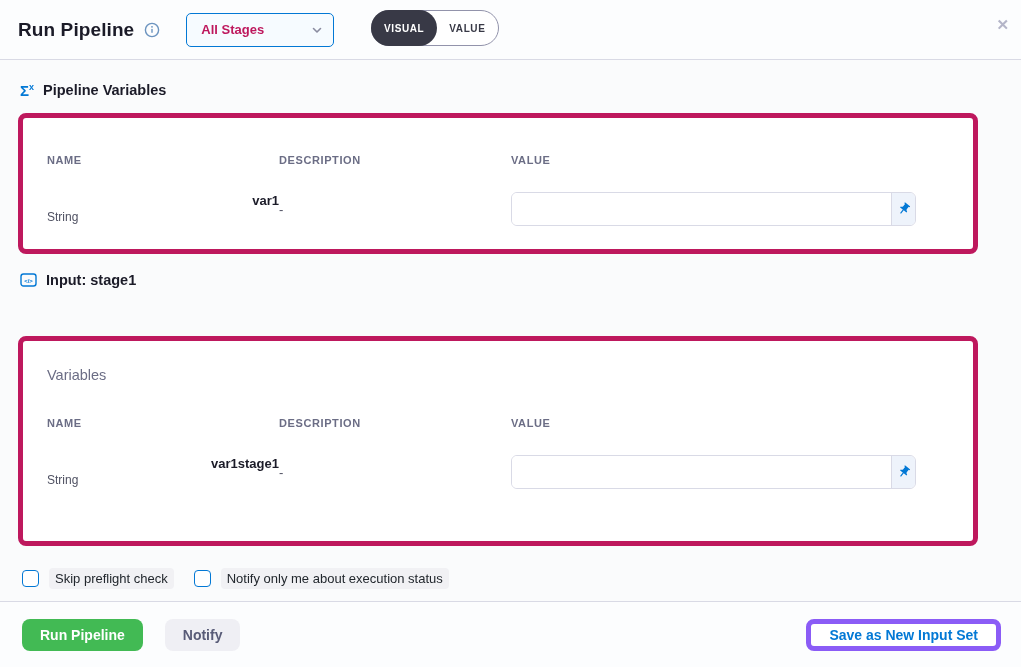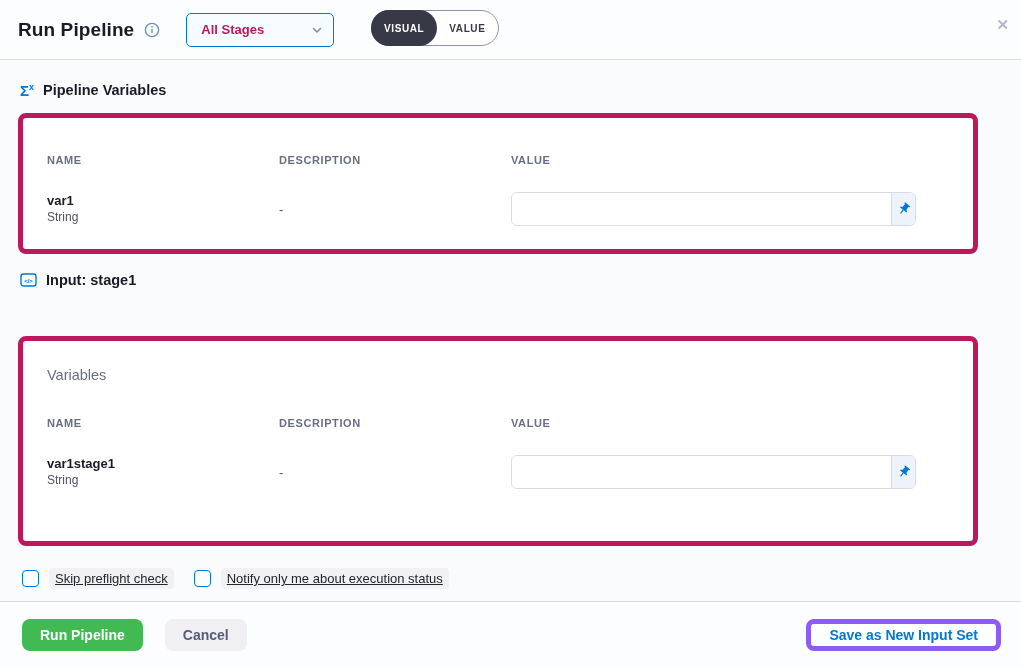--- a/index.html
+++ b/index.html
@@ -131,21 +131,21 @@
     grid-template-columns: 232px 232px 1fr;
     align-items: center;
   }
   .var-header-row { margin: 14px 0 18px 0; }
   .col-header {
     font-size: 11px;
     font-weight: bold;
     letter-spacing: 0.6px;
     color: #6b6d85;
   }
-  .var-name { font-size: 13px; font-weight: bold; color: #1b1b28; line-height: 17px; }
+  .var-name { font-size: 13px; font-weight: bold; color: #1b1b28; line-height: 17px; text-align: right; }
   .var-type { font-size: 12px; color: #4f5162; line-height: 17px; }
   .var-desc { font-size: 13px; color: #4f5162; }
 
   .input-group {
     display: flex;
     width: 405px;
     height: 34px;
     border: 1px solid #d9dae6;
     border-radius: 6px;
     overflow: hidden;
@@ -192,21 +192,20 @@
     border: 1.6px solid #0278d5;
     border-radius: 4px;
     background: #ffffff;
   }
   .option-label {
     font-size: 13px;
     color: #22272d;
     background: #f1f1f4;
     border-radius: 4px;
     padding: 3px 6px;
-    text-decoration: underline;
   }
 
   
   .footer {
     position: absolute;
     left: 0; right: 0; bottom: 0;
     height: 66px;
     background: #fcfdfe;
     border-top: 1px solid #d9dae5;
     display: flex;
@@ -337,15 +336,15 @@
     </label>
     <label class="option">
       <span class="checkbox"></span>
       <span class="option-label">Notify only me about execution status</span>
     </label>
   </div>
 </div>
 
 <div class="footer">
   <button class="btn btn-run">Run Pipeline</button>
-  <button class="btn btn-cancel">Cancel</button>
+  <button class="btn btn-cancel">Notify</button>
   <button class="btn btn-save">Save as New Input Set</button>
 </div>
 
 </body></html>

